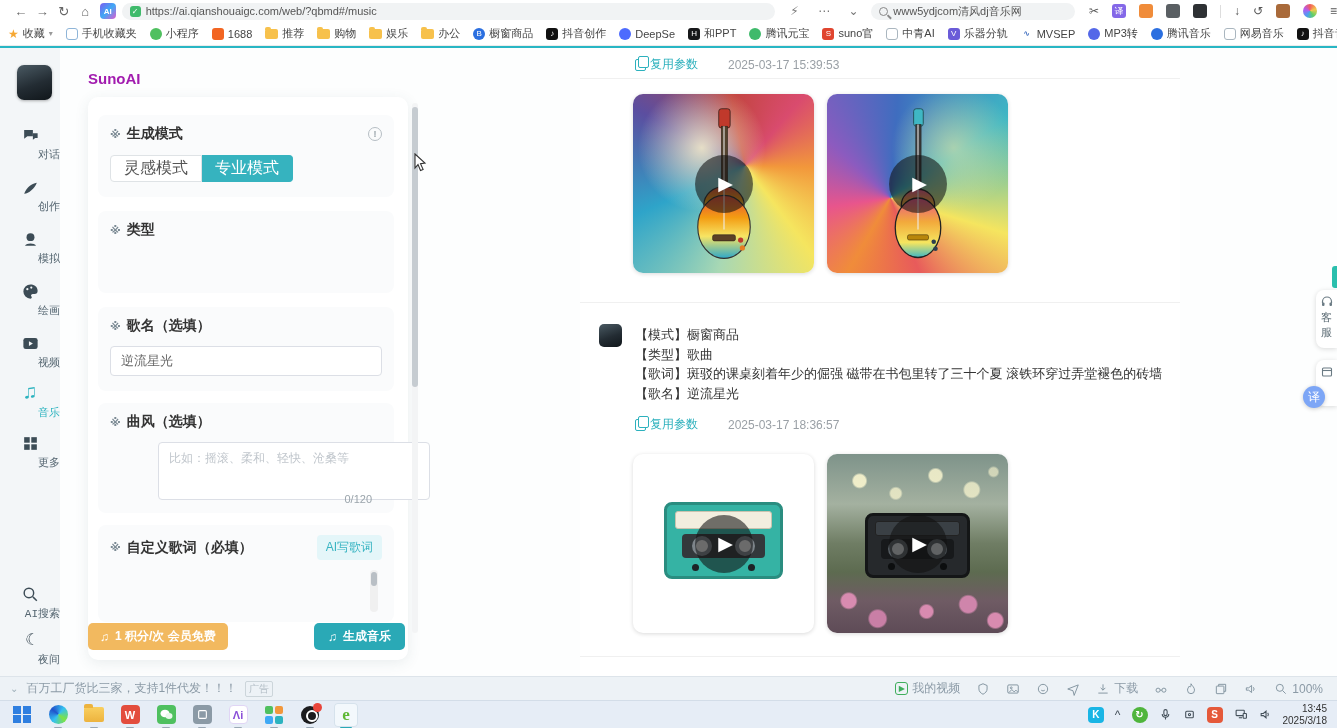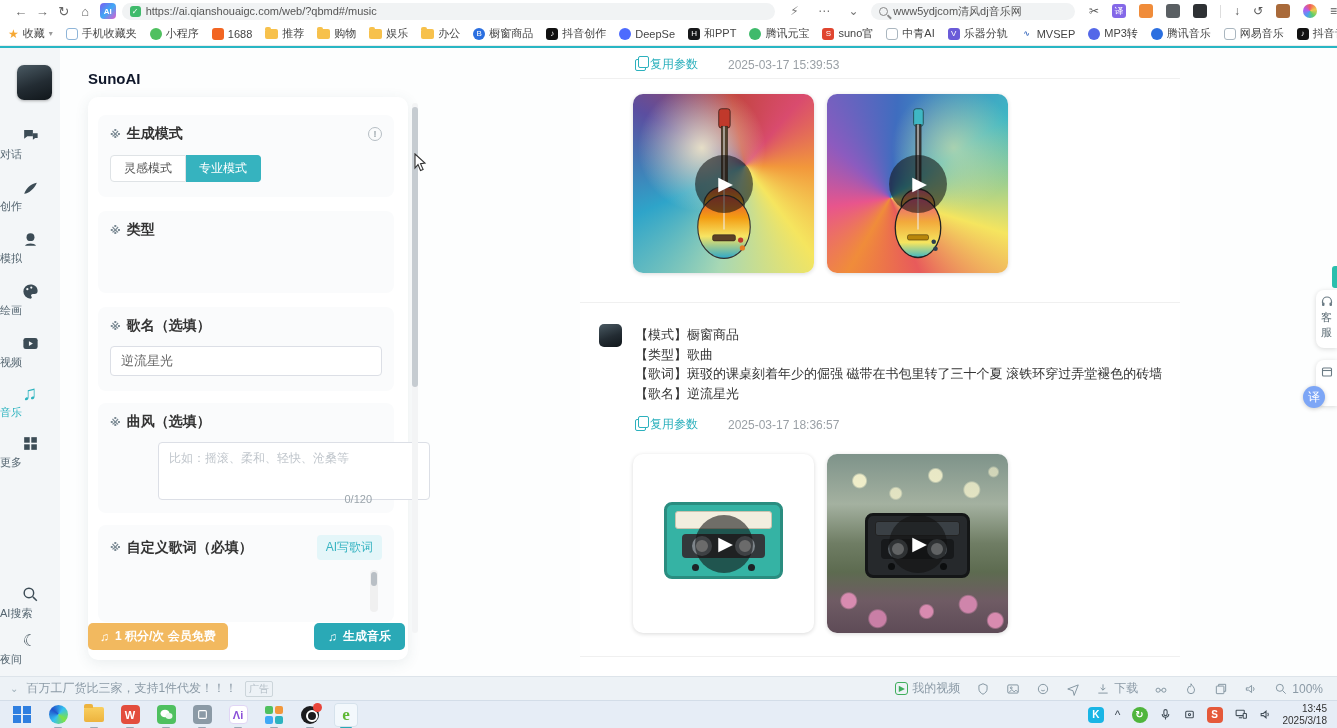--- a/index.html
+++ b/index.html
@@ -31,36 +31,36 @@
   .folder{width:13px;height:10px;background:#f7c14c;border-radius:2px;position:relative;}
   .folder::before{content:"";position:absolute;top:-2px;left:0;width:6px;height:3px;background:#f7c14c;border-radius:2px 2px 0 0;}
   .star{color:#f6a834;font-size:12px;}
   .caret{color:#999;font-size:8px;}
   
   .app{position:absolute;top:46px;left:0;width:1337px;height:630px;background:#fdfefe;border-top:2px solid #28b6c4;}
   
   .rail{position:absolute;left:0;top:0;width:60px;height:630px;background:#f3f6f8;}
   .avatar{position:absolute;left:17px;top:17px;width:35px;height:35px;border-radius:7px;
     background:linear-gradient(160deg,#4a5a63 0%,#232c33 55%,#10161a 100%);box-shadow:0 1px 3px rgba(0,0,0,.3);}
-  .rail-item{position:absolute;left:0;width:60px;text-align:left;color:#546570;font-size:11px;}
+  .rail-item{position:absolute;left:0;width:60px;text-align:right;color:#546570;font-size:11px;font-family:Liberation Mono, monospace;}
   .rail-item .ric{height:20px;display:flex;align-items:center;justify-content:center;margin-bottom:2px;}
   .rail-item svg{width:19px;height:19px;stroke:#3c4c56;fill:none;stroke-width:1.8;}
   .rail-item.active{color:#2cb3bf;}
   .rail-note{font-size:20px;line-height:20px;}
   
   .panel{position:absolute;left:88px;top:49px;width:320px;height:563px;background:#fff;border-radius:10px;
     box-shadow:0 3px 14px rgba(60,90,100,.10);}
-  .app-title{position:absolute;left:88px;top:22px;font-size:15px;font-weight:bold;color:#0f172a;}
+  .app-title{position:absolute;left:88px;top:22px;font-size:15px;font-weight:bold;color:#a21caf;}
   .fgroup{position:absolute;left:10px;right:14px;background:#fafbfc;border-radius:8px;padding:10px 12px;}
   .flabel{display:flex;align-items:center;gap:6px;font-size:14px;color:#333;font-weight:600;}
   .fmark{color:#7b8a94;font-size:11px;}
   .info-i{margin-left:auto;width:14px;height:14px;border:1px solid #b6bec4;border-radius:50%;color:#9aa4ab;
     font-size:9px;display:flex;align-items:center;justify-content:center;font-style:normal;}
   .segrow{display:flex;margin-top:12px;}
-  .segbtn{height:27px;padding:0 13px;font-size:12px;display:flex;align-items:center;justify-content:center;
+  .segbtn{height:27px;padding:0 13px;font-size:16px;display:flex;align-items:center;justify-content:center;
     background:#fff;border:1px solid #dfe3e6;color:#555;}
   .segbtn:first-child{border-radius:4px 0 0 4px;}
   .segbtn:last-child{border-radius:0 4px 4px 0;border-left:none;text-align:center;}
   .segbtn.on{background:#36b3bf;border-color:#36b3bf;color:#fff;}
   .tinput{margin-top:11px;width:100%;height:30px;border:1px solid #dcdfe6;border-radius:4px;padding:0 10px;
     font-size:13px;color:#666;font-family:inherit;background:#fff;outline:none;}
   .tarea{margin-top:11px;width:100%;border:1px solid #dcdfe6;border-radius:4px;padding:7px 10px;
     font-size:12px;color:#666;font-family:inherit;background:#fff;resize:none;outline:none;overflow:hidden;margin-left:48px;}
   .tarea::placeholder{color:#c0c6cc;}
   .counter{position:absolute;right:22px;bottom:8px;font-size:11px;color:#9aa4ab;}

